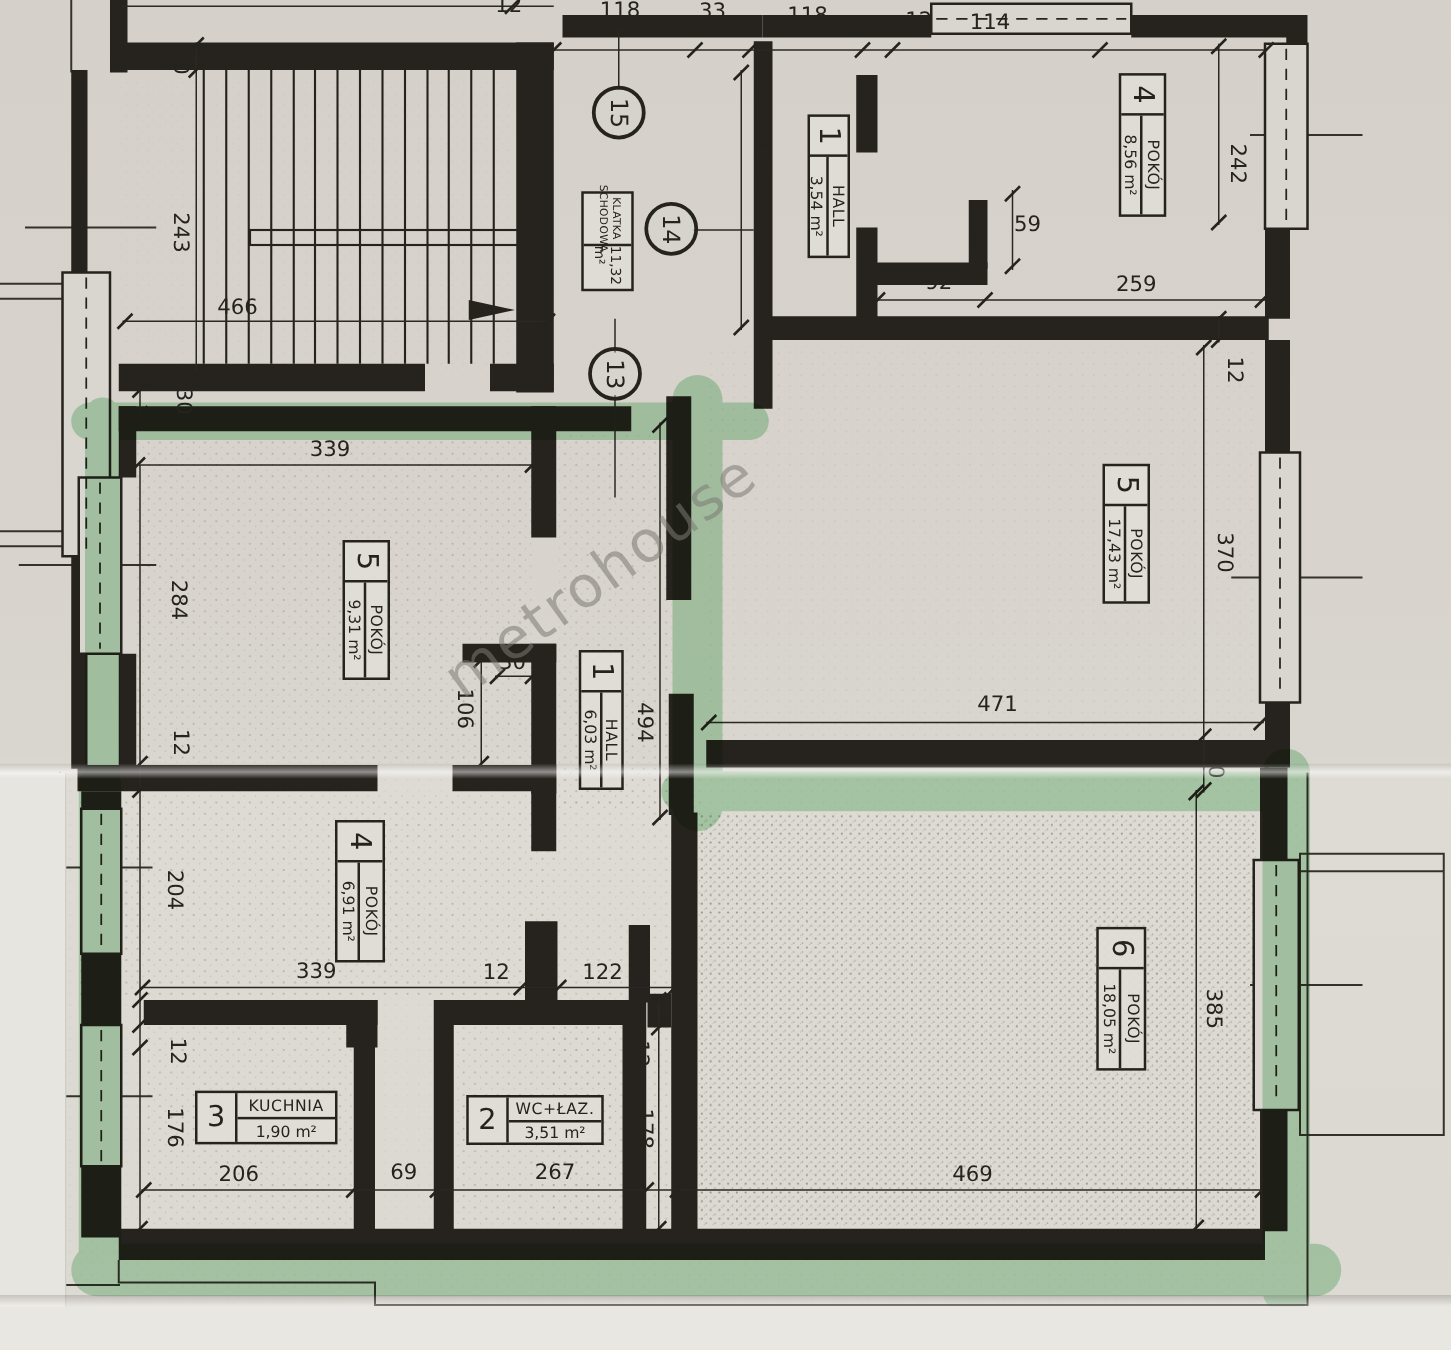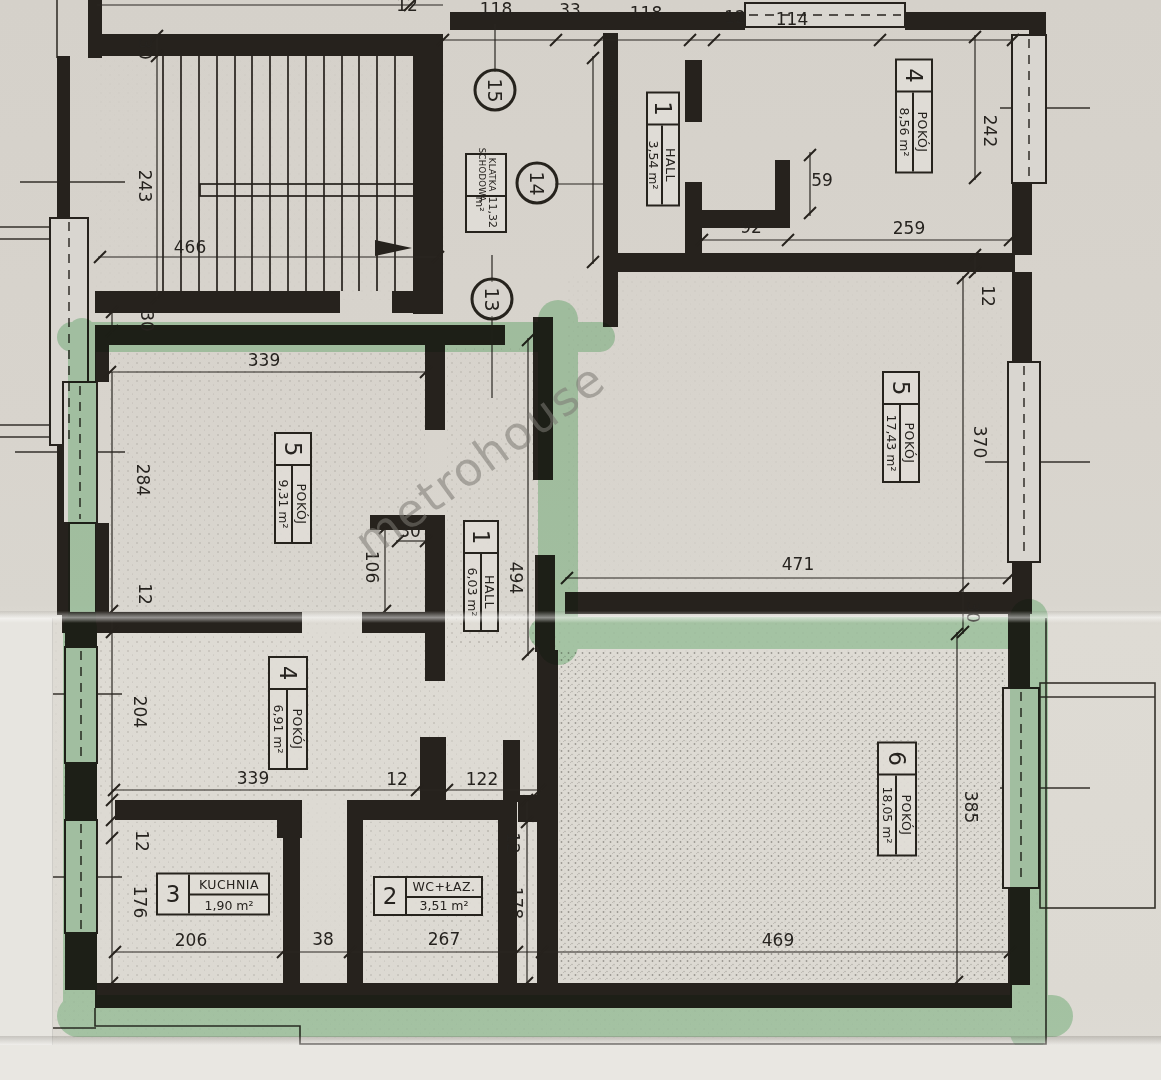--- a/index.html
+++ b/index.html
@@ -392,21 +392,21 @@
   <div class="dim" style="left:798px;top:564px">471</div>
   <div class="dim v" style="left:979px;top:442px">370</div>
   <div class="dim v" style="left:972px;top:612px">30</div>
   <div class="dim v" style="left:139px;top:712px">204</div>
   <div class="dim" style="left:253px;top:778px">339</div>
   <div class="dim" style="left:397px;top:779px">12</div>
   <div class="dim" style="left:482px;top:779px">122</div>
   <div class="dim v" style="left:141px;top:841px">12</div>
   <div class="dim v" style="left:139px;top:902px">176</div>
   <div class="dim" style="left:191px;top:940px">206</div>
-  <div class="dim" style="left:323px;top:939px">38</div>
+  <div class="dim" style="left:323px;top:939px">69</div>
   <div class="dim" style="left:444px;top:939px">267</div>
   <div class="dim v" style="left:512px;top:843px">12</div>
   <div class="dim v" style="left:515px;top:903px">178</div>
   <div class="dim v" style="left:970px;top:807px">385</div>
   <div class="dim" style="left:778px;top:940px">469</div>
 
   <div id="watermark">metrohouse</div>
 
   <div class="fold1"></div>
   <div class="fold2"></div>

